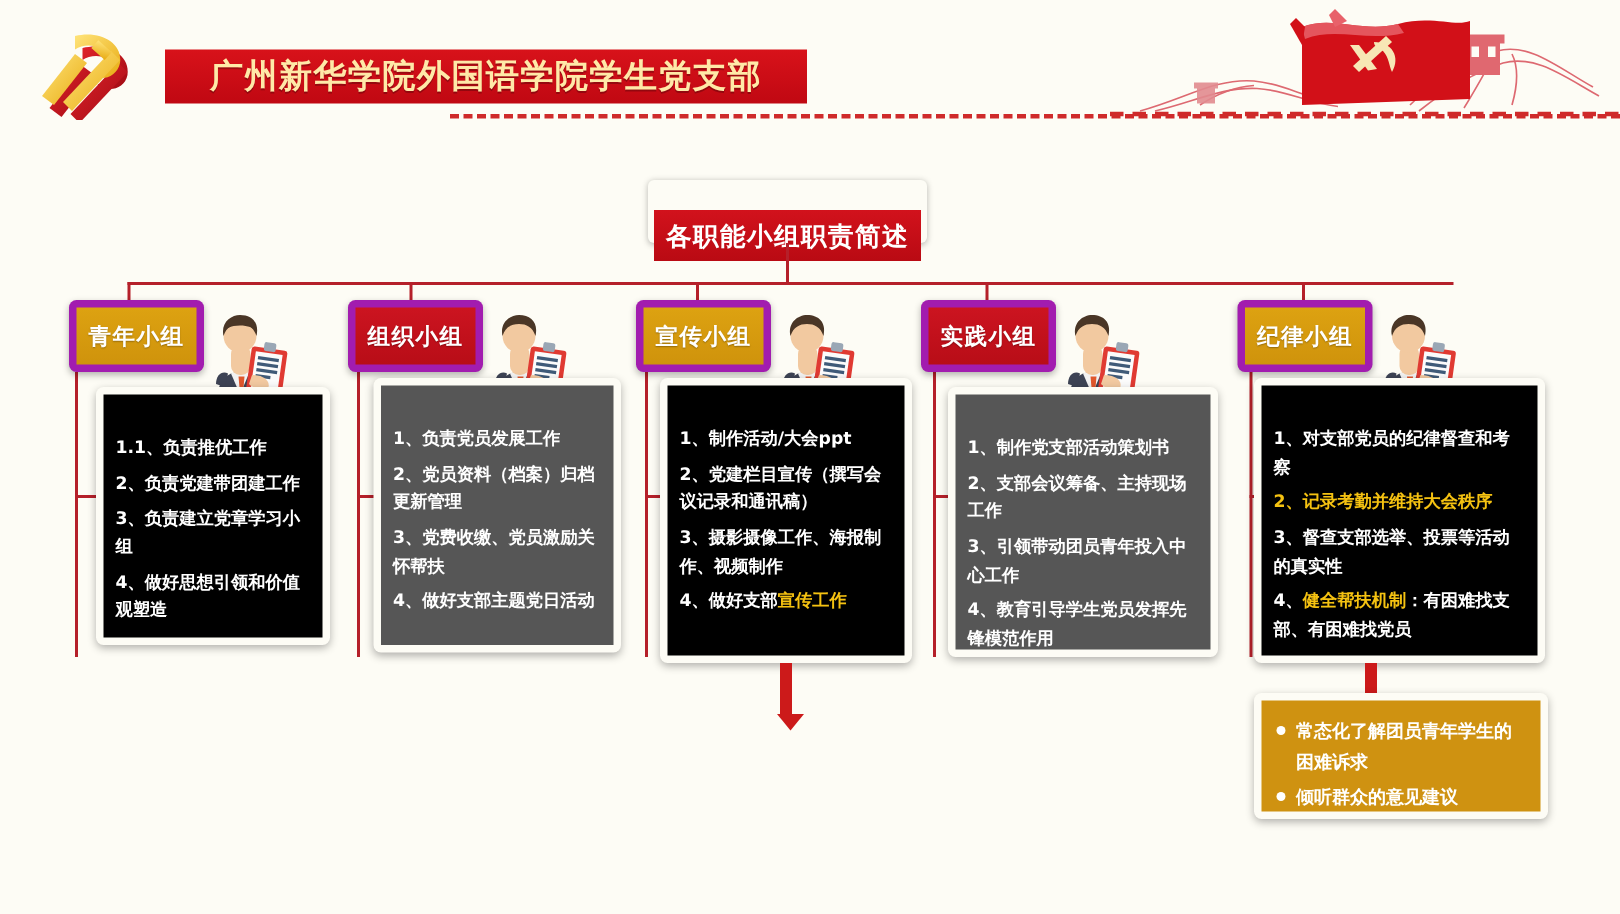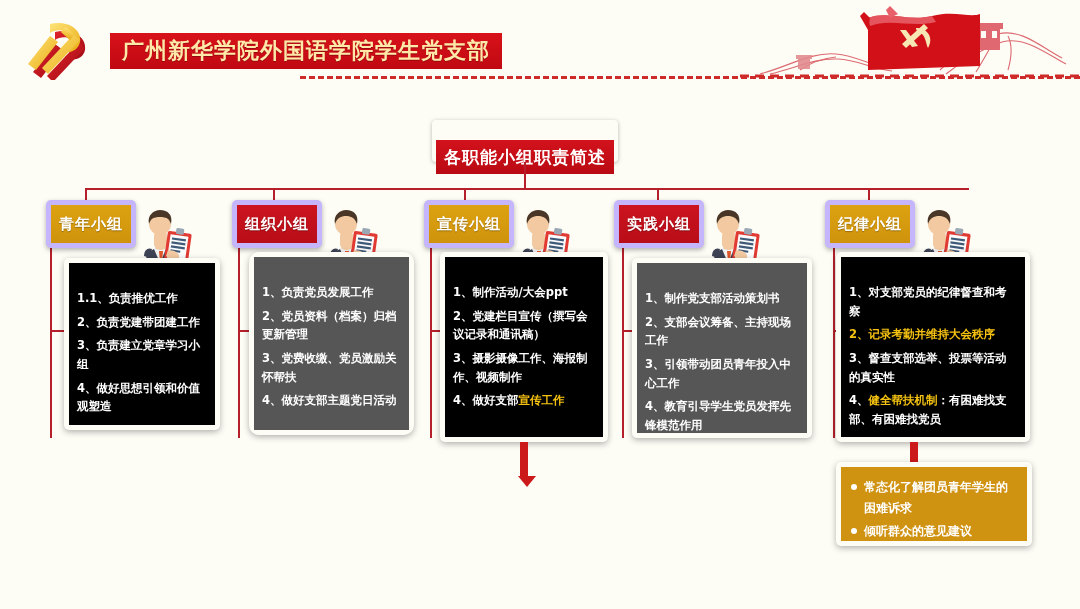--- a/index.html
+++ b/index.html
@@ -9,21 +9,21 @@
     font-family:"DejaVu Sans","Liberation Sans",sans-serif;
     overflow:hidden;position:relative;
   }
   #stage{position:absolute;inset:0;}
 
   
   .hdr{position:absolute;left:0;top:0;width:1080px;height:95px;}
   .hdr-emblem{position:absolute;left:22px;top:22px;width:82px;height:58px;}
   .hdr-title{
     position:absolute;left:110px;top:33px;
-    height:36px;padding:0 12px;
+    height:36px;padding:0 30px;
     background:linear-gradient(180deg,#d8121a 0%,#c00812 100%);
     color:#ffe9a8;
     font-size:22px;font-weight:bold;letter-spacing:1px;
     display:flex;align-items:center;
     white-space:nowrap;
     font-family:"DejaVu Serif","Liberation Serif",serif;
     text-shadow:0 1px 0 rgba(0,0,0,.25);
   }
   .hdr-dash{
     position:absolute;left:300px;top:76px;width:780px;height:0;
@@ -48,21 +48,21 @@
   }
 
   
   .ln{position:absolute;background:#b5202a;}
   .vline{width:2px;}
   .hline{height:2px;}
 
   
   .col{position:absolute;top:200px;}
   .gh-shell{
-    position:absolute;top:0;border-radius:5px;background:#c4b5fd;
+    position:absolute;top:0;border-radius:5px;background:#a21caf;
     box-shadow:0 2px 5px rgba(0,0,0,.3);
     padding:5px;box-sizing:border-box;height:48px;text-align:center;
   }
   .gh-inner{
     width:100%;height:100%;display:flex;align-items:center;justify-content:center;
     color:#fff;font-weight:bold;font-size:15px;letter-spacing:1px;
     box-sizing:border-box;
     font-family:"DejaVu Serif","Liberation Serif",serif;
     text-shadow:0 1px 1px rgba(0,0,0,.3);
   }
@@ -277,21 +277,21 @@
             <rect x="39" y="32" width="14" height="2.2"></rect>
             <rect x="39" y="36" width="14" height="2.2"></rect>
             <rect x="39" y="40" width="14" height="2.2"></rect>
             <rect x="39" y="44" width="10" height="2.2"></rect>
           </g>
         </g>
         <path d="M36,44 C44,44 48,48 47,52 C45,55 38,54 34,50 Z" fill="#f2c9a0"></path>
         <path d="M12,50 C12,44 16,41 20,43 L18,52 Z" fill="#3d4354"></path>
       </svg>
     </div>
-    <div class="body-shell body-gray" style="left:249px;top:52px;width:165px;height:183px;border-radius:10px;">
+    <div class="body-shell body-gray" style="left:249px;top:52px;width:165px;height:183px;">
       <div class="body-inner">
         <div class="li">1、负责党员发展工作</div>
         <div class="li">2、党员资料（档案）归档更新管理</div>
         <div class="li">3、党费收缴、党员激励关怀帮扶</div>
         <div class="li">4、做好支部主题党日活动</div>
       </div>
     </div>
   </div>
 
   <div class="col" style="left:0;">

